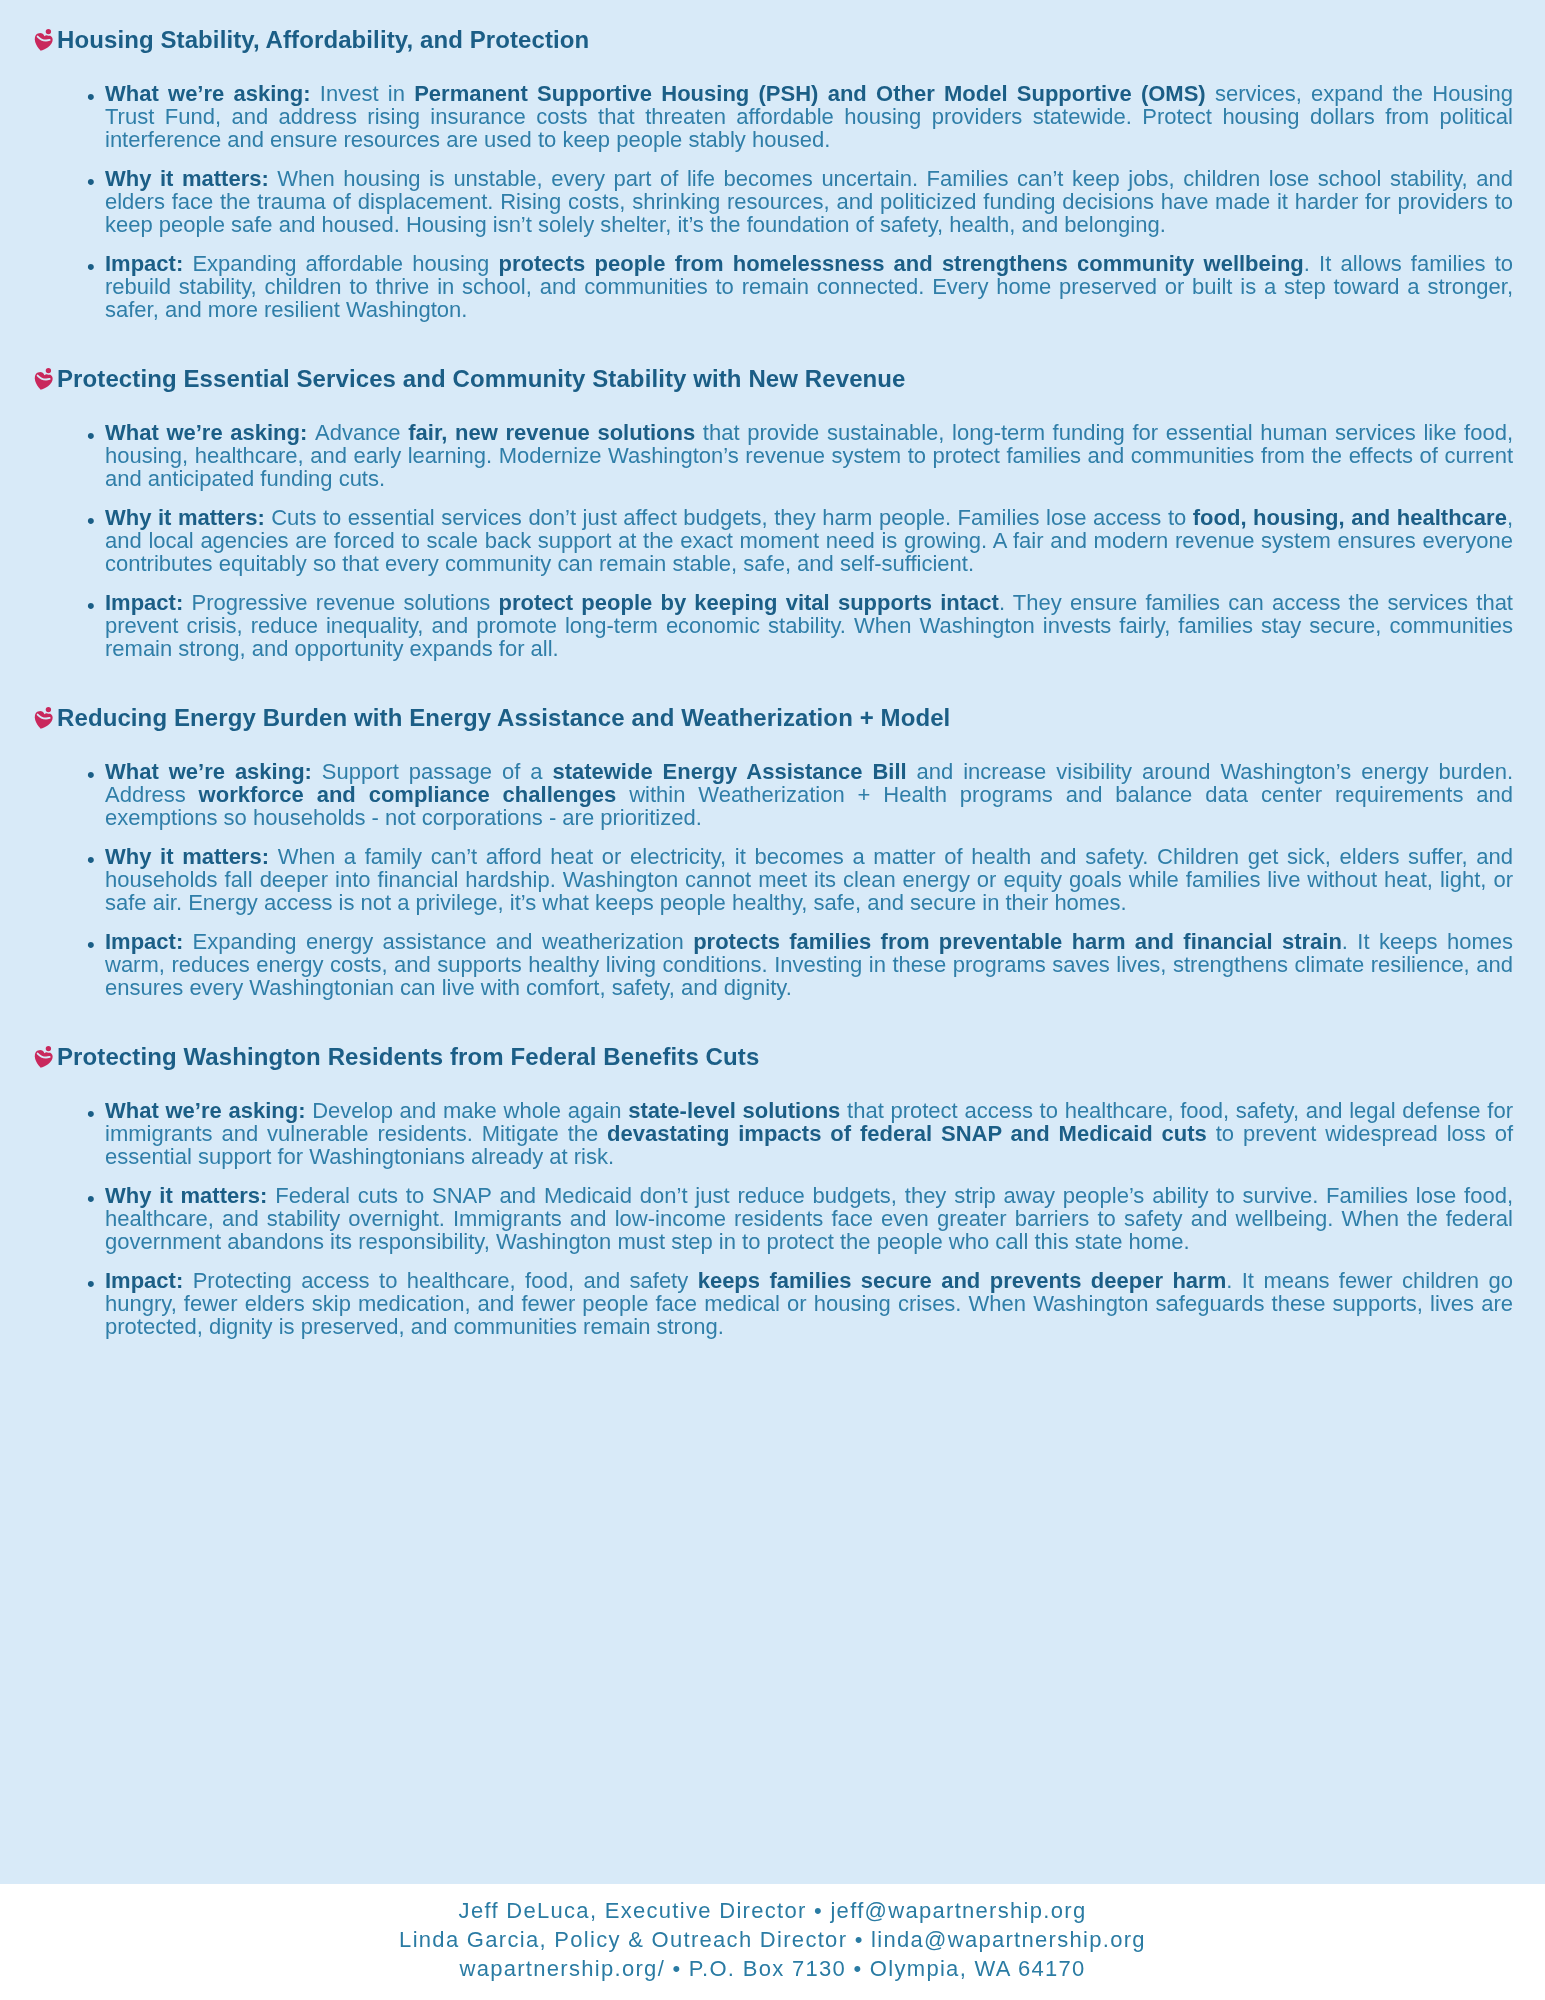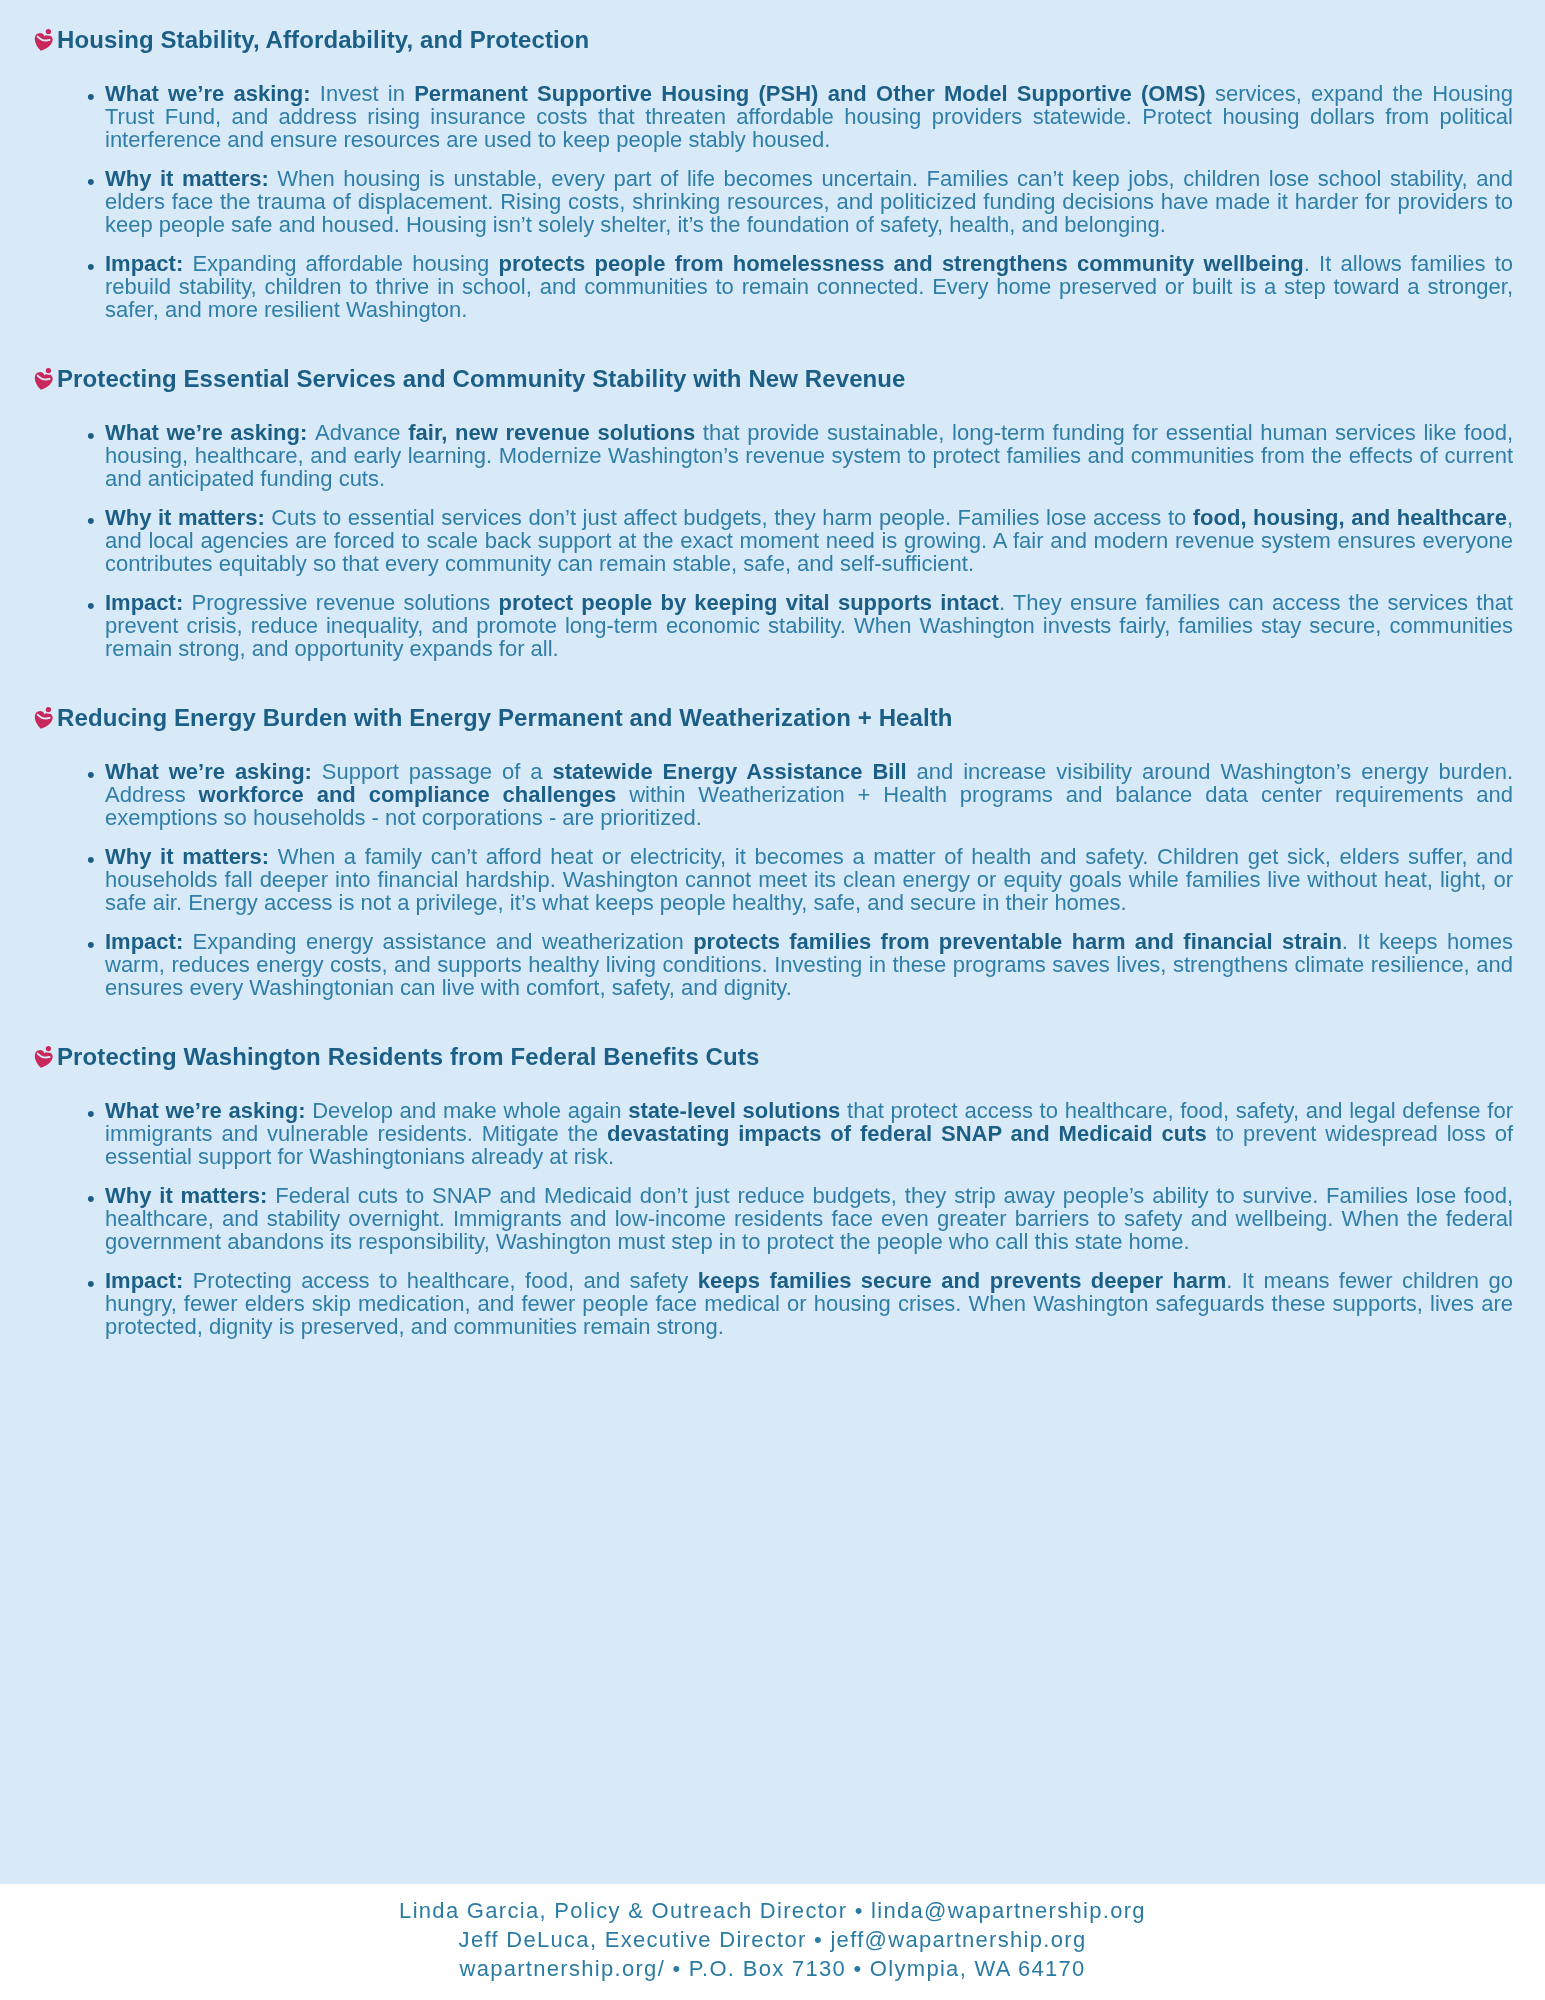--- a/index.html
+++ b/index.html
@@ -105,21 +105,21 @@
       </div>
       <div class="section">
         <div class="sec-header">
           <span class="heart-icon"><svg viewBox="0 0 27 27" width="27" height="27">
               <g transform="rotate(14 13 15)">
                 <path d="M13 24s-9-5.2-9-12a5 5 0 0 1 9-3 5 5 0 0 1 9 3c0 6.8-9 12-9 12z" fill="#c9285c"></path>
                 <path d="M6.5 11c3.5 2.4 8.5 2.6 12.5.4" stroke="#d8eaf8" stroke-width="1.8" fill="none" stroke-linecap="round"></path>
               </g>
               <circle cx="18.4" cy="4.6" r="3.4" fill="#c9285c" stroke="#d8eaf8" stroke-width="1.4"></circle>
             </svg></span>
-          <span class="sec-title">Reducing Energy Burden with Energy Permanent and Weatherization + Health</span>
+          <span class="sec-title">Reducing Energy Burden with Energy Assistance and Weatherization + Model</span>
         </div>
         <ul class="bullets">
           <li><span class="seg-b">What we’re asking: </span><span class="seg-r">Support passage of a </span><span class="seg-b">statewide Energy Assistance Bill</span><span class="seg-r"> and increase visibility around Washington’s energy burden. Address </span><span class="seg-b">workforce and compliance challenges</span><span class="seg-r"> within Weatherization + Health programs and balance data center requirements and exemptions so households - not corporations - are prioritized.</span></li>
           <li><span class="seg-b">Why it matters: </span><span class="seg-r">When a family can’t afford heat or electricity, it becomes a matter of health and safety. Children get sick, elders suffer, and households fall deeper into financial hardship. Washington cannot meet its clean energy or equity goals while families live without heat, light, or safe air. Energy access is not a privilege, it’s what keeps people healthy, safe, and secure in their homes.</span></li>
           <li><span class="seg-b">Impact: </span><span class="seg-r">Expanding energy assistance and weatherization </span><span class="seg-b">protects families from preventable harm and financial strain</span><span class="seg-r">. It keeps homes warm, reduces energy costs, and supports healthy living conditions. Investing in these programs saves lives, strengthens climate resilience, and ensures every Washingtonian can live with comfort, safety, and dignity.</span></li>
         </ul>
       </div>
       <div class="section">
         <div class="sec-header">
           <span class="heart-icon"><svg viewBox="0 0 27 27" width="27" height="27">
@@ -134,16 +134,16 @@
         <ul class="bullets">
           <li><span class="seg-b">What we’re asking: </span><span class="seg-r">Develop and make whole again </span><span class="seg-b">state-level solutions</span><span class="seg-r"> that protect access to healthcare, food, safety, and legal defense for immigrants and vulnerable residents. Mitigate the </span><span class="seg-b">devastating impacts of federal SNAP and Medicaid cuts</span><span class="seg-r"> to prevent widespread loss of essential support for Washingtonians already at risk.</span></li>
           <li><span class="seg-b">Why it matters: </span><span class="seg-r">Federal cuts to SNAP and Medicaid don’t just reduce budgets, they strip away people’s ability to survive. Families lose food, healthcare, and stability overnight. Immigrants and low-income residents face even greater barriers to safety and wellbeing. When the federal government abandons its responsibility, Washington must step in to protect the people who call this state home.</span></li>
           <li><span class="seg-b">Impact: </span><span class="seg-r">Protecting access to healthcare, food, and safety </span><span class="seg-b">keeps families secure and prevents deeper harm</span><span class="seg-r">. It means fewer children go hungry, fewer elders skip medication, and fewer people face medical or housing crises. When Washington safeguards these supports, lives are protected, dignity is preserved, and communities remain strong.</span></li>
         </ul>
       </div>
     </div>
 </div>
 
 <div class="footer">
+  <div class="footer-line">Jeff DeLuca, Executive Director • jeff@wapartnership.org</div>
   <div class="footer-line">Linda Garcia, Policy &amp; Outreach Director • linda@wapartnership.org</div>
-  <div class="footer-line">Jeff DeLuca, Executive Director • jeff@wapartnership.org</div>
   <div class="footer-line">wapartnership.org/ • P.O. Box 7130 • Olympia, WA 64170</div>
 </div>
 
 </body></html>

